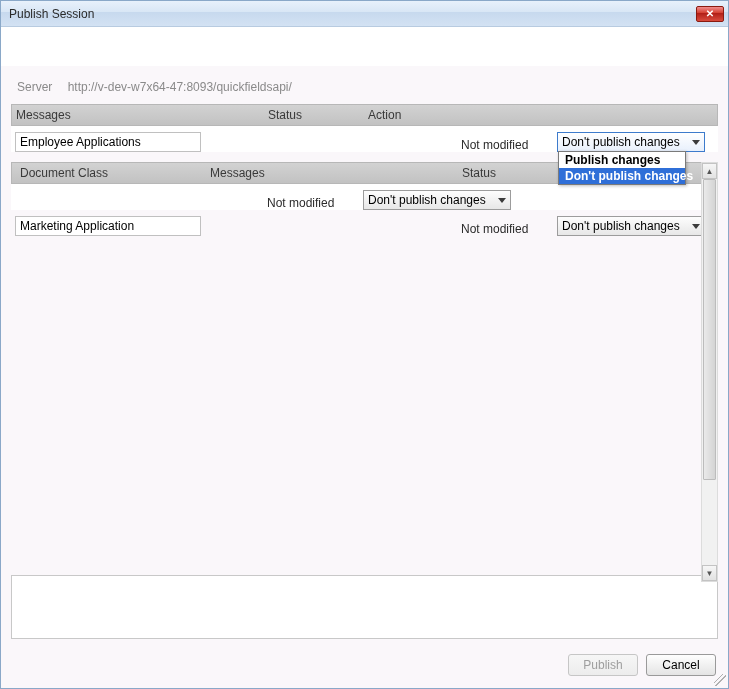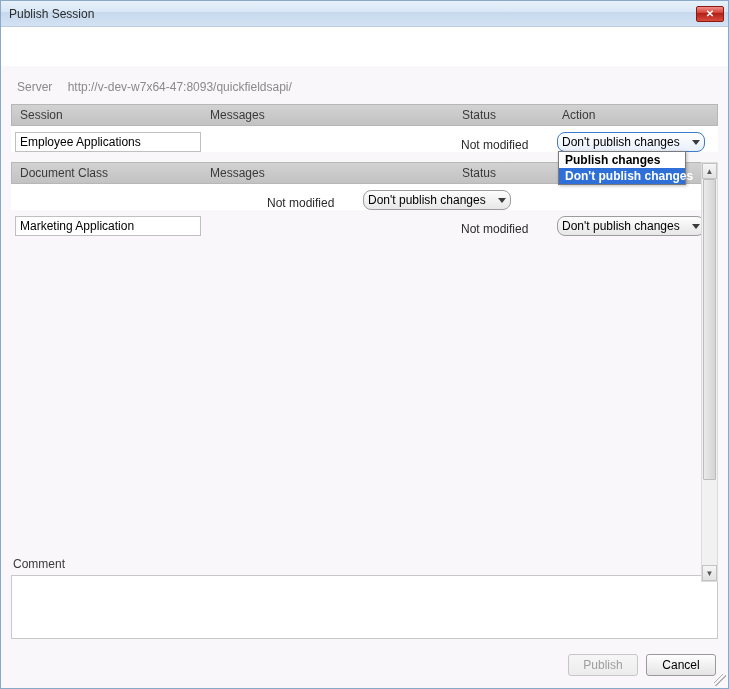--- a/index.html
+++ b/index.html
@@ -87,21 +87,21 @@
     background: #fff;
   }
   .status-cell { width: 100px; padding-left: 4px; color: #2b2b2b; }
   .msg-cell { width: 252px; }
   .name-cell { width: 194px; }
   .action-cell { width: 152px; position: relative; }
   .combo {
     width: 148px;
     height: 20px;
     border: 1px solid #9c9c9c;
-    border-radius: 8px;
+    border-radius: 0;
     background: linear-gradient(to bottom, #fdfdfd, #e7e7e7);
     display: flex;
     align-items: center;
     padding: 0 4px;
     font-size: 12px;
     cursor: pointer;
     position: relative;
   }
   .combo .combo-text { flex: 1; white-space: nowrap; overflow: hidden; }
   .combo .arrow {
@@ -206,21 +206,20 @@
   <div class="content">
 
     <div class="server-line">
       <span class="srv-label">Server</span>
       <span>http://v-dev-w7x64-47:8093/quickfieldsapi/</span>
     </div>
 
     <div class="tables-wrap">
 
       <div class="hdr-row">
-        <div class="col-session">Session</div>
         <div class="col-messages">Messages</div>
         <div class="col-status">Status</div>
         <div class="col-action">Action</div>
       </div>
 
       <div class="data-row">
         <div class="name-cell">
           <input class="name-input" value="Employee Applications" style="">
         </div>
         <div class="msg-cell"></div>
@@ -275,21 +274,20 @@
         <div class="sb-btn">▲</div>
         <div class="sb-track">
           <div class="sb-thumb"></div>
         </div>
         <div class="sb-btn">▼</div>
       </div>
 
     </div>
 
     <div class="comment-block">
-      <div class="comment-label">Comment</div>
       <textarea class="comment-box" value="" style=""></textarea>
     </div>
 
     <div class="buttons">
       <button class="btn" disabled="">Publish</button>
       <button class="btn">Cancel</button>
     </div>
 
     <div class="resize-grip"></div>
   </div>

